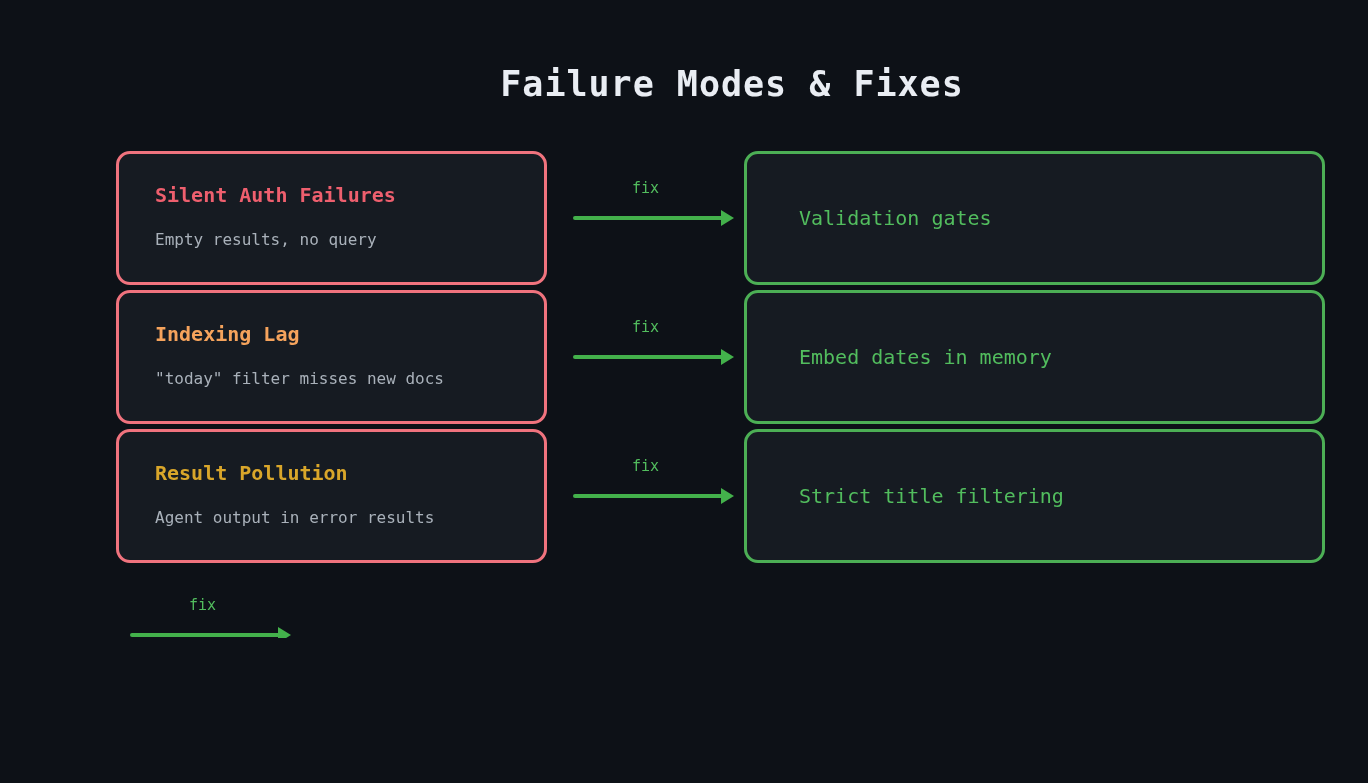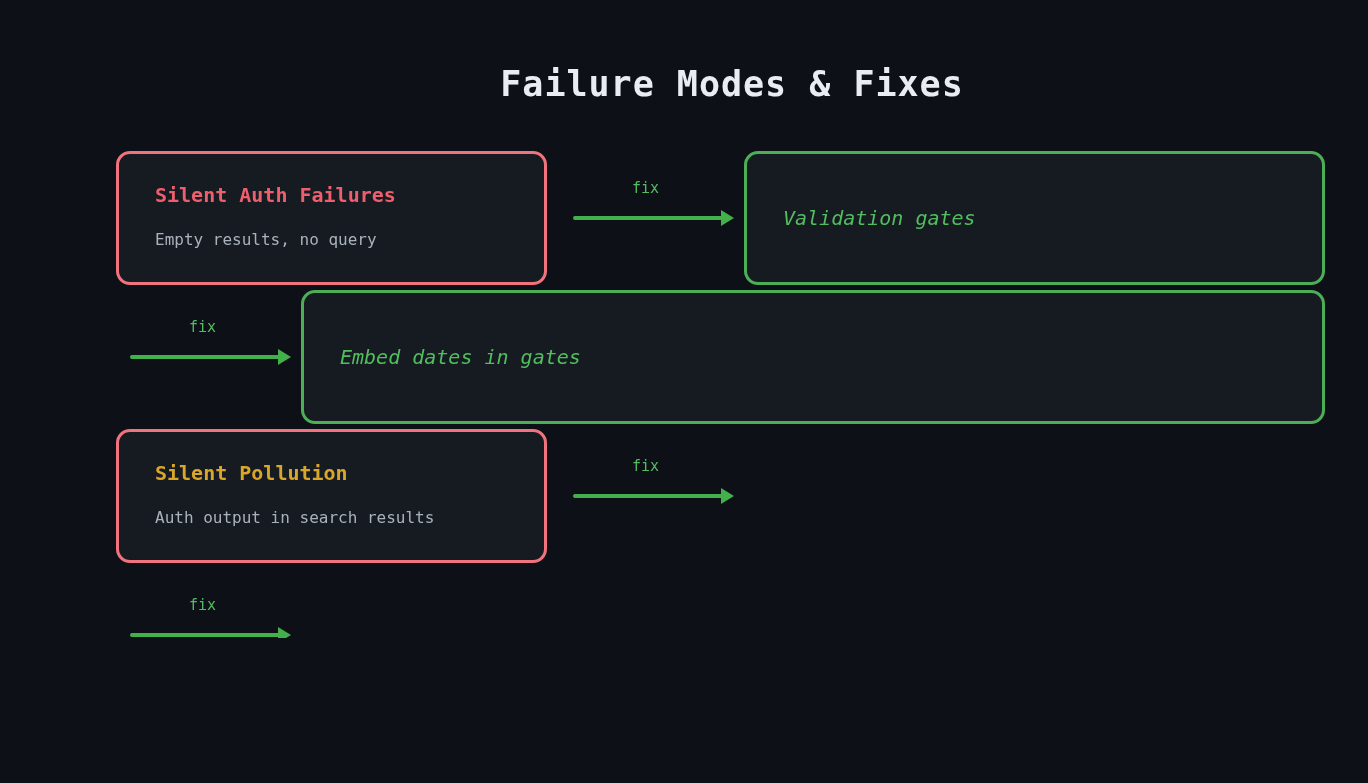--- a/index.html
+++ b/index.html
@@ -89,22 +89,21 @@
     height: 0;
     border-left: 13px solid var(--arrow, #43b14b);
     border-top: 8px solid transparent;
     border-bottom: 8px solid transparent;
   }
   .fix-card {
     flex: 1 1 auto;
     border-color: var(--fix-border, #4caf55);
     display: flex;
     align-items: center;
-    padding-left: 36px;
-    font-style: italic;
+    padding-left: 52px;
   }
   .fix-text {
     font-size: 20px;
     color: var(--fix-text, #52bd5e);
   }
 </style>
 </head>
 <body>
 
 <div class="canvas">
@@ -122,39 +121,46 @@
         <span class="fix-label">fix</span>
         <span class="arrow-line"></span>
         <span class="arrow-head"></span>
       </div>
       <div class="card fix-card">
         <span class="fix-text">Validation gates</span>
       </div>
     </div>
 
     <div class="row">
+      <div class="card failure-card">
+        <div class="failure-title" style="color: rgb(245, 163, 92);">Indexing Lag</div>
+        <div class="failure-desc">"today" filter misses new docs</div>
+      </div>
       <div class="connector">
         <span class="fix-label">fix</span>
         <span class="arrow-line"></span>
         <span class="arrow-head"></span>
       </div>
       <div class="card fix-card">
-        <span class="fix-text">Embed dates in gates</span>
+        <span class="fix-text">Embed dates in memory</span>
       </div>
     </div>
 
     <div class="row">
       <div class="card failure-card">
-        <div class="failure-title" style="color: rgb(217, 166, 42);">Silent Pollution</div>
-        <div class="failure-desc">Auth output in search results</div>
+        <div class="failure-title" style="color: rgb(217, 166, 42);">Result Pollution</div>
+        <div class="failure-desc">Agent output in error results</div>
       </div>
       <div class="connector">
         <span class="fix-label">fix</span>
         <span class="arrow-line"></span>
         <span class="arrow-head"></span>
+      </div>
+      <div class="card fix-card">
+        <span class="fix-text">Strict title filtering</span>
       </div>
     </div>
 
     <div class="row">
       <div class="connector">
         <span class="fix-label">fix</span>
         <span class="arrow-line"></span>
         <span class="arrow-head"></span>
       </div>
     </div>

